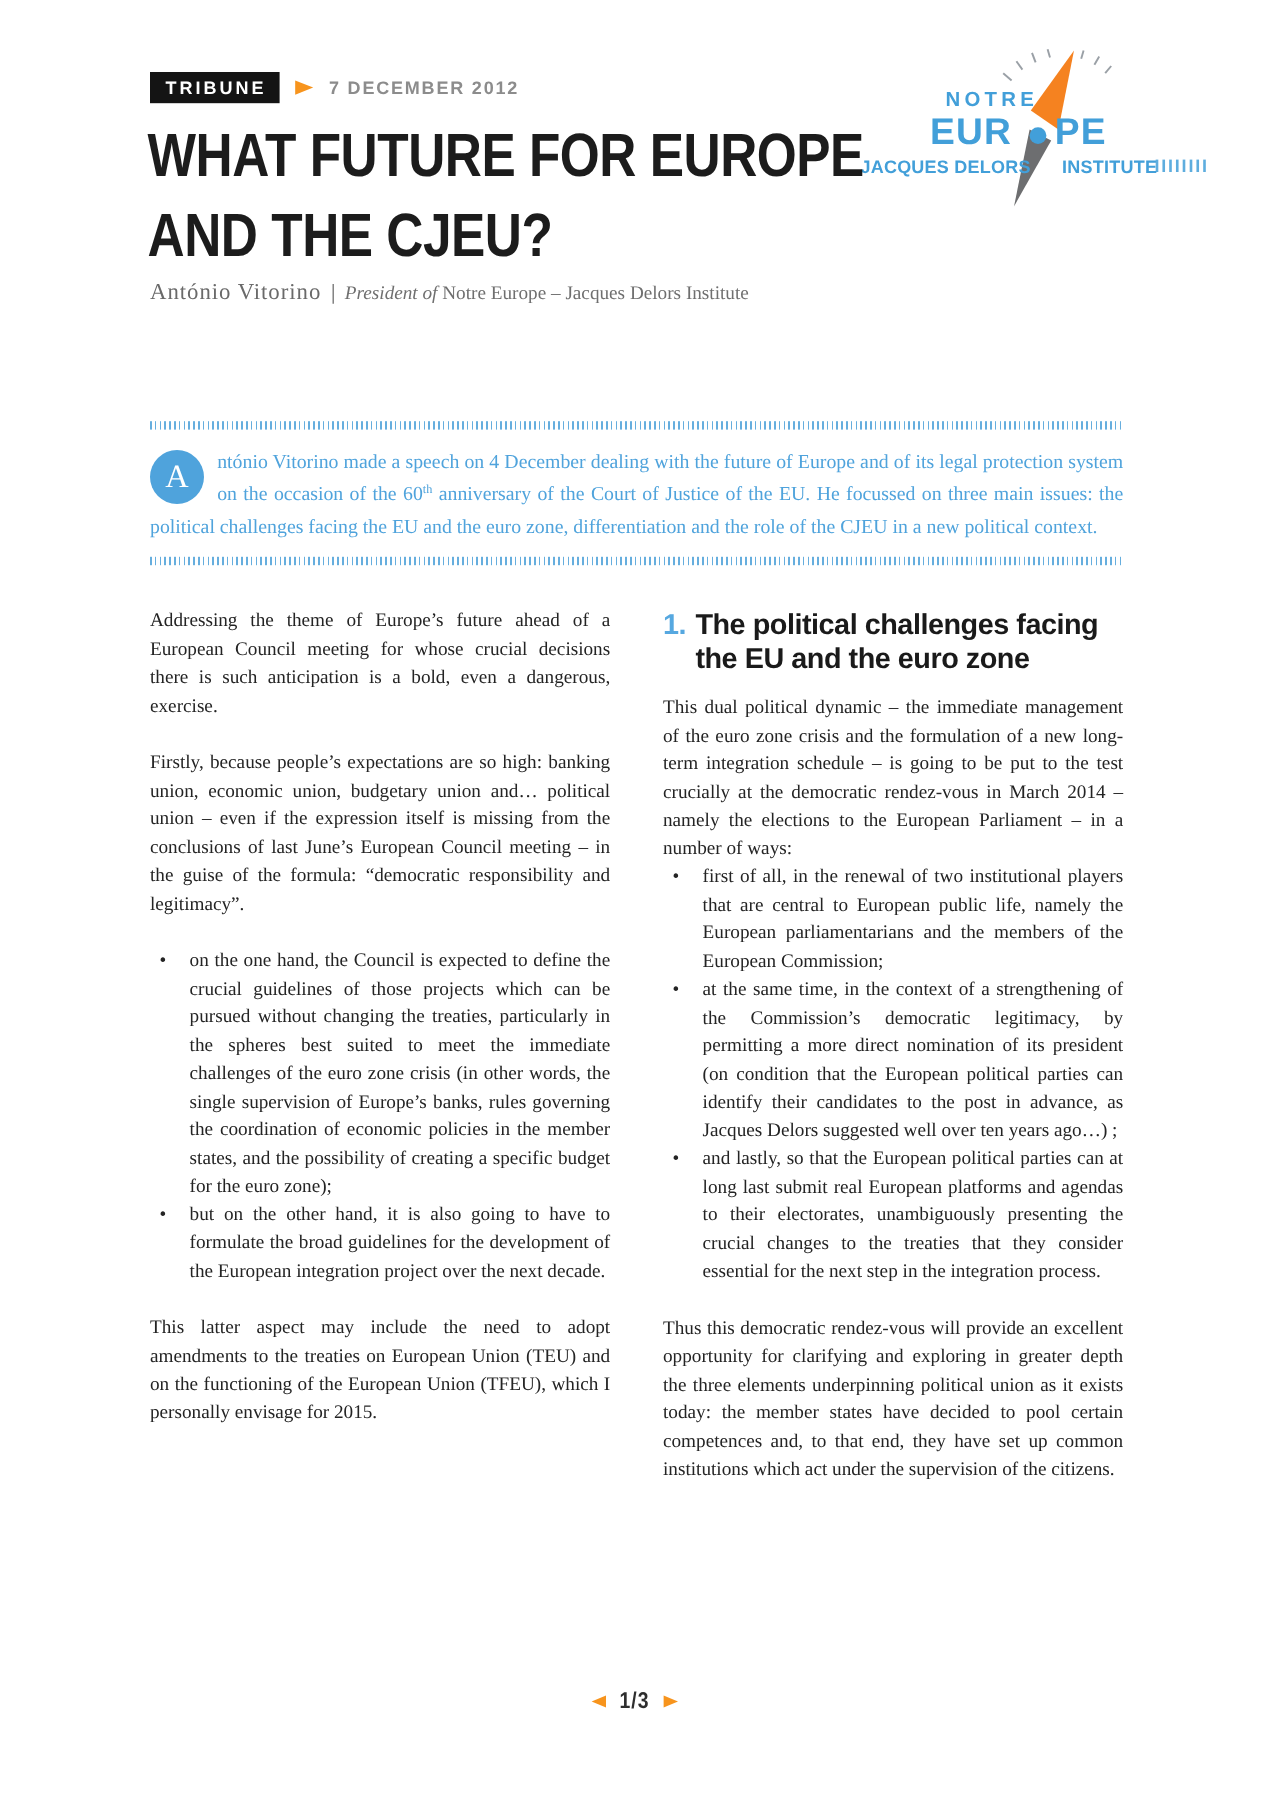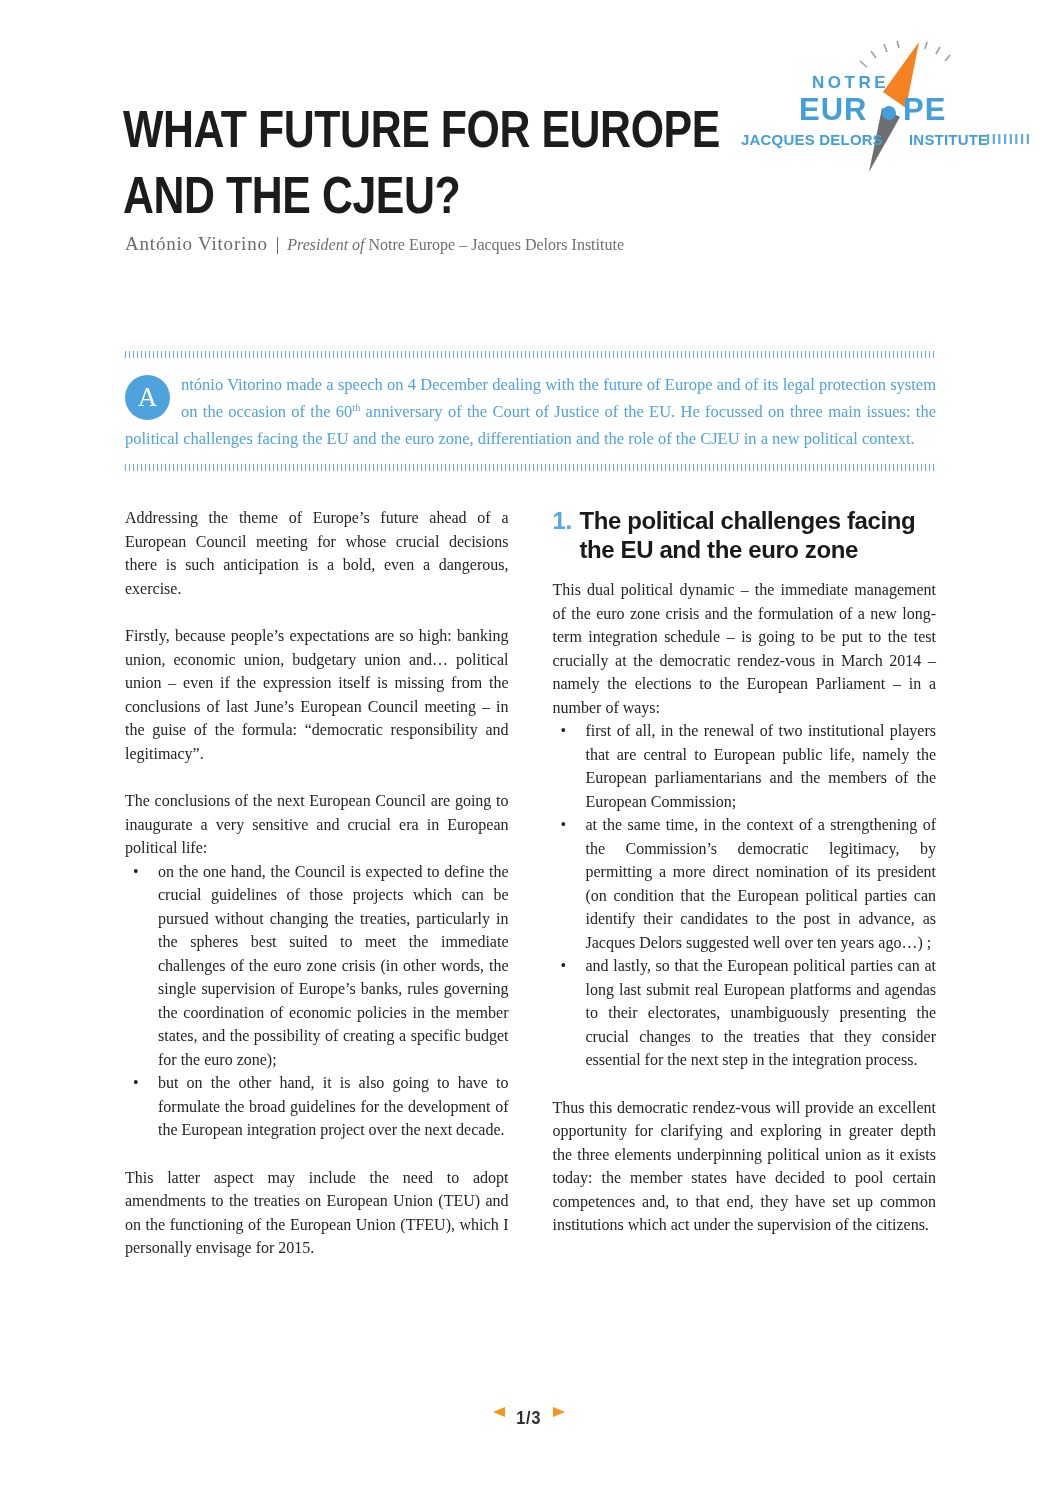--- a/index.html
+++ b/index.html
@@ -26,21 +26,21 @@
     border-left: 15px solid #f7941d;
     border-top: 6px solid transparent;
     border-bottom: 6px solid transparent;
   }
   .mast-date {
     color: #8c8c8c; font-size: 15px; font-weight: bold; letter-spacing: 1.5px;
   }
 
   
   .logo { position: absolute; left: 715px; top: 40px; width: 300px; height: 138px;
-    font-family: "Liberation Sans", "DejaVu Sans", sans-serif; color: #429fd9; margin-left: 24px; }
+    font-family: "Liberation Sans", "DejaVu Sans", sans-serif; color: #429fd9; }
   .logo-svg { position: absolute; left: 0; top: 0; width: 300px; height: 138px; }
   .logo-notre { position: absolute; left: 73px; top: 33px; font-size: 17px; font-weight: bold; letter-spacing: 3.5px; }
   .logo-eur  { position: absolute; left: 60px; top: 52px; font-size: 31px; font-weight: bold; letter-spacing: 1px; }
   .logo-dot  { position: absolute; left: 143px; top: 66px; width: 14px; height: 14px; border-radius: 50%; background: #429fd9; }
   .logo-pe   { position: absolute; left: 164px; top: 52px; font-size: 31px; font-weight: bold; letter-spacing: 1px; }
   .logo-jd   { position: absolute; left: 2px;  top: 91px; font-size: 15px; font-weight: bold; letter-spacing: 0.2px; }
   .logo-inst { position: absolute; left: 170px; top: 91px; font-size: 15px; font-weight: bold; letter-spacing: 0.2px; }
   .logo-ticks{ position: absolute; left: 247px; top: 90px; font-size: 15px; font-weight: bold; letter-spacing: 1.5px; opacity: 0.85; }
 
   
@@ -90,36 +90,41 @@
         color: #1a1a1a; text-align: left; margin-bottom: 14px; }
   .h1 .hnum { flex: 0 0 27px; color: #56a8e0; }
   .h2 { display: flex; font-family: "Liberation Sans", "DejaVu Sans", sans-serif;
         font-weight: bold; font-size: 17px; line-height: 21px; letter-spacing: -0.2px;
         color: #1a1a1a; text-align: left; margin-bottom: 20px; }
   .h2 .hnum2 { flex: 0 0 34px; color: #56a8e0; }
 
   
   .footer {
     position: absolute; left: 0; top: 1407px; width: 100%;
-    display: flex; justify-content: center; align-items: flex-start; gap: 9px;
+    display: flex; justify-content: center; align-items: center; gap: 9px;
   }
   .tri { width: 0; height: 0; display: inline-block; cursor: pointer; }
   .tri-left  { border-right: 12px solid #f7941d; border-top: 5px solid transparent; border-bottom: 5px solid transparent; }
   .tri-right { border-left: 12px solid #f7941d; border-top: 5px solid transparent; border-bottom: 5px solid transparent; }
   .pagenum {
     font-family: "Liberation Sans", "DejaVu Sans", sans-serif;
     font-weight: bold; font-size: 19px; color: #2e2e2e; letter-spacing: 1px;
     transform: scaleX(0.85);
   }
 </style>
 </head>
 <body>
 
 <div class="page">
 
+  <div class="masthead">
+    <span class="badge">TRIBUNE</span>
+    <span class="mast-arrow"></span>
+    <span class="mast-date">7 DECEMBER 2012</span>
+  </div>
 
   <div class="logo">
     <svg class="logo-svg" viewBox="0 0 300 138">
       <g stroke="#9aa0a6" stroke-width="1.6">
         <line x1="128" y1="27" x2="121" y2="21"></line>
         <line x1="137" y1="18" x2="132" y2="11"></line>
         <line x1="148" y1="12" x2="145" y2="4"></line>
         <line x1="160" y1="8" x2="158" y2="1"></line>
         <line x1="186" y1="9" x2="188" y2="2"></line>
         <line x1="197" y1="14" x2="201" y2="7"></line>
@@ -155,21 +160,20 @@
       <span class="dropcap">A</span><span>ntónio Vitorino made a speech on 4 December dealing with the future of Europe and of its legal protection system on the occasion of the 60</span><sup>th</sup><span> anniversary of the Court of Justice of the EU. He focussed on three main issues: the political challenges facing the EU and the euro zone, differentiation and the role of the CJEU in a new political context.</span>
     </div>
     <div class="dotted-rule"></div>
   </div>
 
   <div class="columns">
 
     <div class="col">
       <p>Addressing the theme of Europe’s future ahead of a European Council meeting for whose crucial decisions there is such anticipation is a bold, even a dangerous, exercise.</p>
       <p>Firstly, because people’s expectations are so high: banking union, economic union, budgetary union and… political union – even if the expression itself is missing from the conclusions of last June’s European Council meeting – in the guise of the formula: “democratic responsibility and legitimacy”.</p>
-      <p class="tight">The conclusions of the next European Council are going to inaugurate a very sensitive and crucial era in European political life:</p>
       <div class="bullet-list">
         <div class="bullet">
           <span class="dot">•</span>
           <span class="btext">on the one hand, the Council is expected to define the crucial guidelines of those projects which can be pursued without changing the treaties, particularly in the spheres best suited to meet the immediate challenges of the euro zone crisis (in other words, the single supervision of Europe’s banks, rules governing the coordination of economic policies in the member states, and the possibility of creating a specific budget for the euro zone);</span>
         </div>
         <div class="bullet">
           <span class="dot">•</span>
           <span class="btext">but on the other hand, it is also going to have to formulate the broad guidelines for the development of the European integration project over the next decade.</span>
         </div>
       </div>

